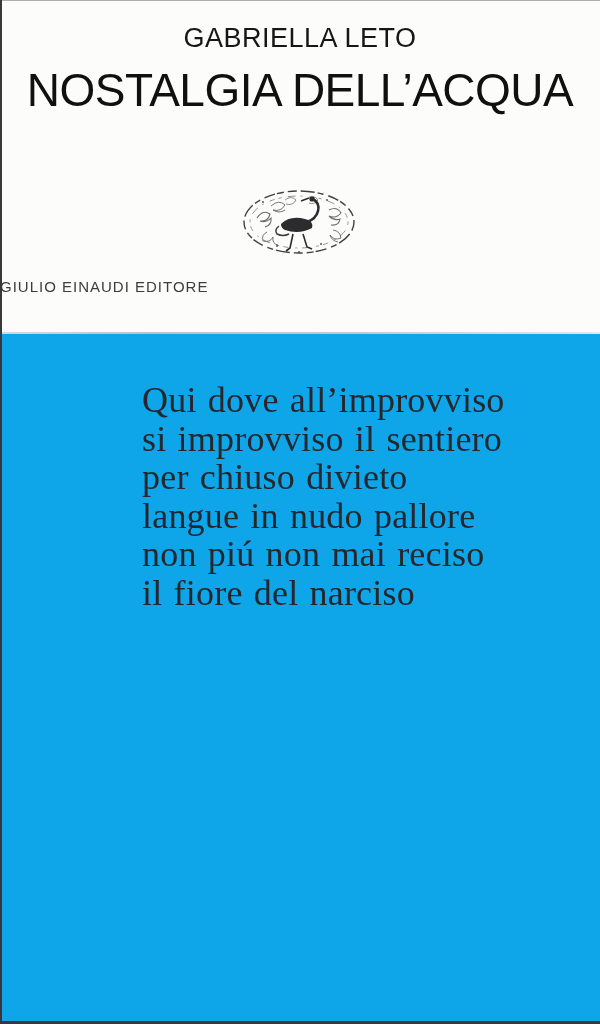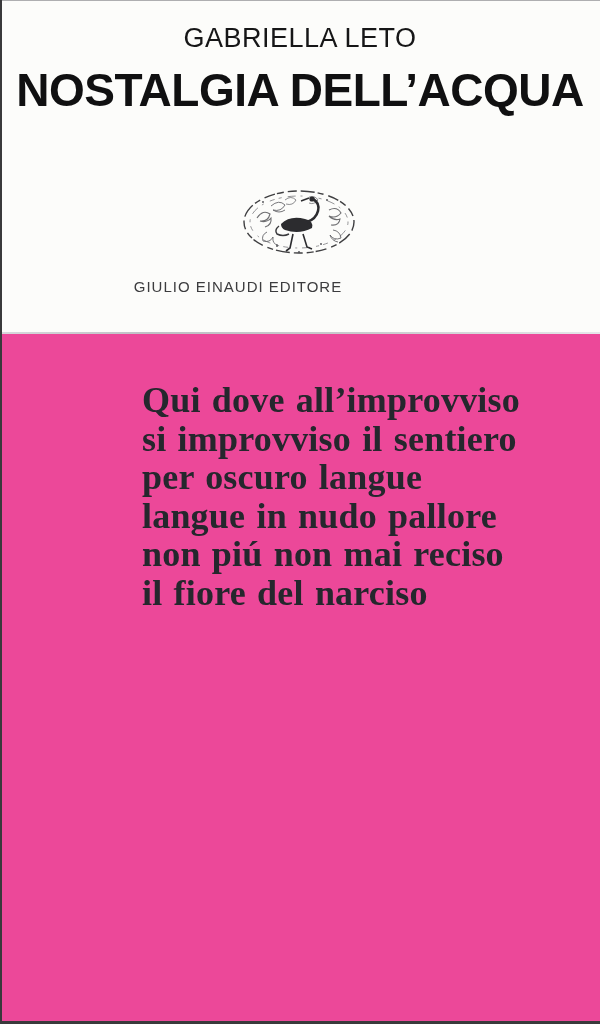--- a/index.html
+++ b/index.html
@@ -4,21 +4,21 @@
 <style>
   html, body {
     margin: 0;
     padding: 0;
     background: #ffffff;
   }
   .cover {
     position: relative;
     width: 600px;
     height: 1024px;
-    background: #ec4899;
+    background: #0ea5e9;
     overflow: hidden;
     font-family: "Liberation Sans", sans-serif;
   }
   
   .edge-left {
     position: absolute;
     left: 0; top: 0;
     width: 2px; height: 1024px;
     background: #39393b;
   }
@@ -59,49 +59,47 @@
   }
   .title {
     position: absolute;
     left: 0; top: 66px;
     width: 600px;
     text-align: center;
     font-size: 46px;
     line-height: 48px;
     letter-spacing: -0.5px;
     color: #101011;
-    font-weight: bold;
   }
   .logo-wrap {
     position: absolute;
     left: 0; top: 186px;
     width: 600px;
     text-align: center;
   }
   .publisher {
     position: absolute;
     left: 0; top: 277px;
     width: 476px;
-    text-align: center;
+    text-align: left;
     font-size: 15px;
     line-height: 19px;
     letter-spacing: 1px;
     color: #3c3c3e;
   }
   .poem {
     position: absolute;
     left: 142px; top: 381px;
     width: 420px;
     font-family: "Liberation Serif", serif;
     font-size: 36px;
     line-height: 38.5px;
     letter-spacing: 0.2px;
     word-spacing: 2px;
     color: #25272d;
-    font-weight: bold;
   }
   .poem .line { white-space: nowrap; }
 </style>
 </head>
 <body>
 
 <div class="cover">
 
   <div class="head-band"></div>
 
@@ -140,21 +138,21 @@
     </svg>
   </div>
 
   <div class="publisher">GIULIO EINAUDI EDITORE</div>
 
   <div class="divider"></div>
 
   <div class="poem">
     <div class="line">Qui dove all’improvviso</div>
     <div class="line">si improvviso il sentiero</div>
-    <div class="line">per oscuro langue</div>
+    <div class="line">per chiuso divieto</div>
     <div class="line">langue in nudo pallore</div>
     <div class="line">non piú non mai reciso</div>
     <div class="line">il fiore del narciso</div>
   </div>
 
   <div class="edge-top"></div>
   <div class="edge-left"></div>
   <div class="edge-bottom"></div>
 
 </div>

